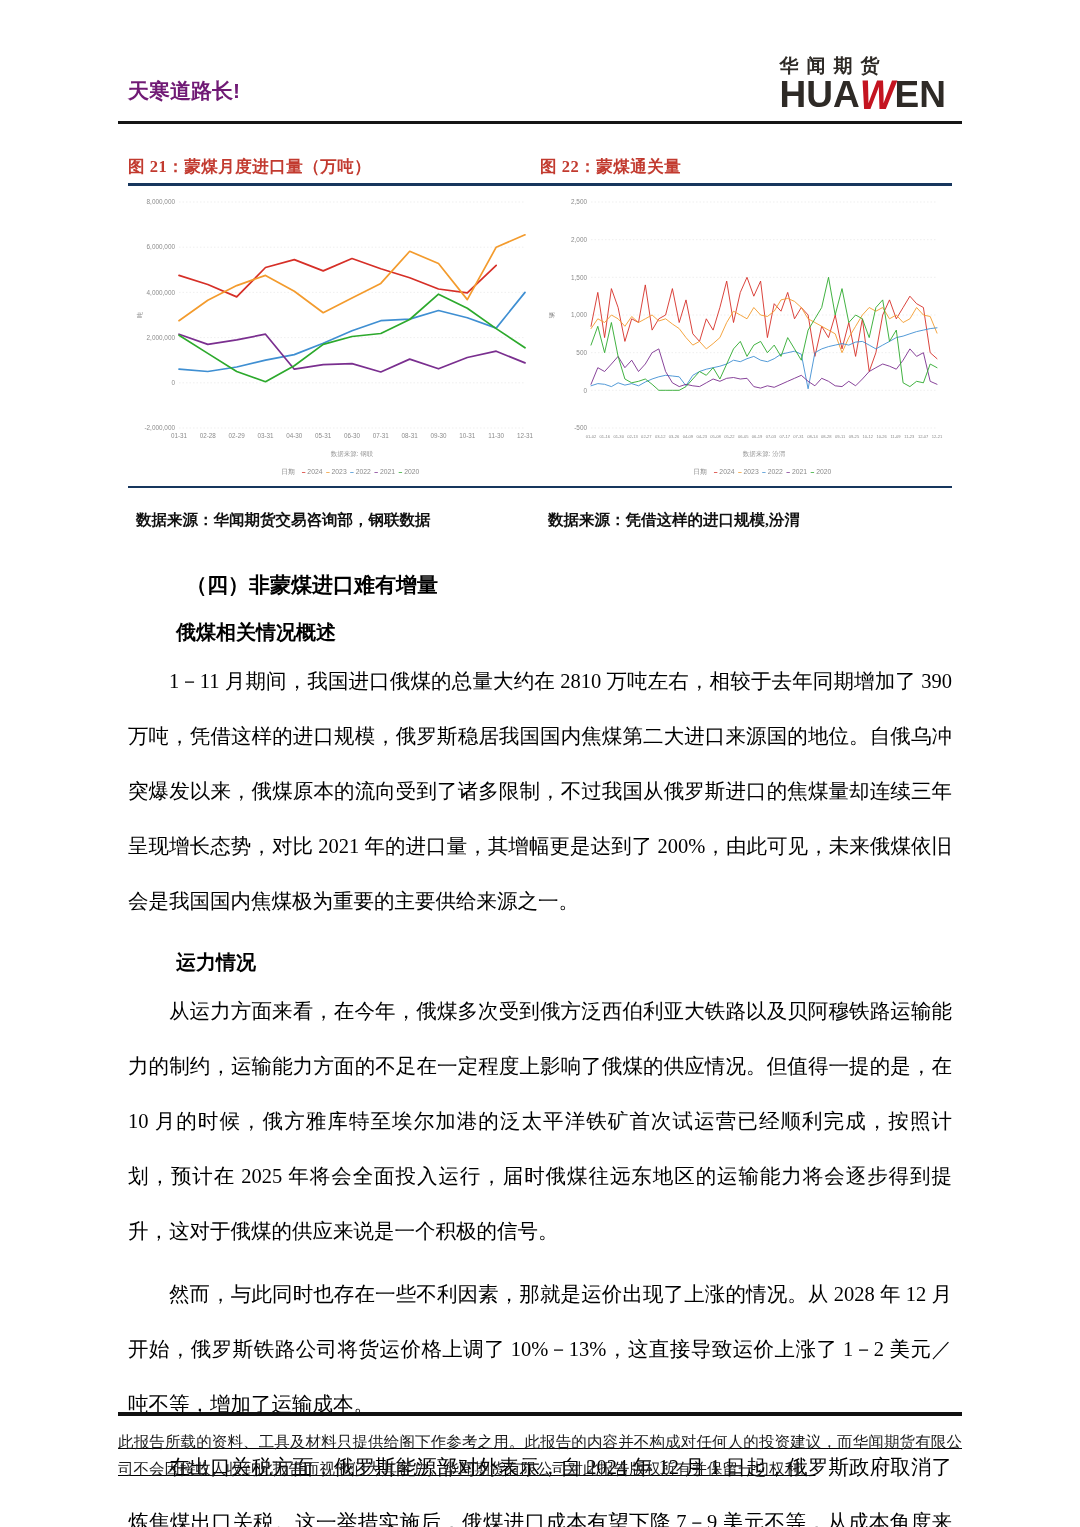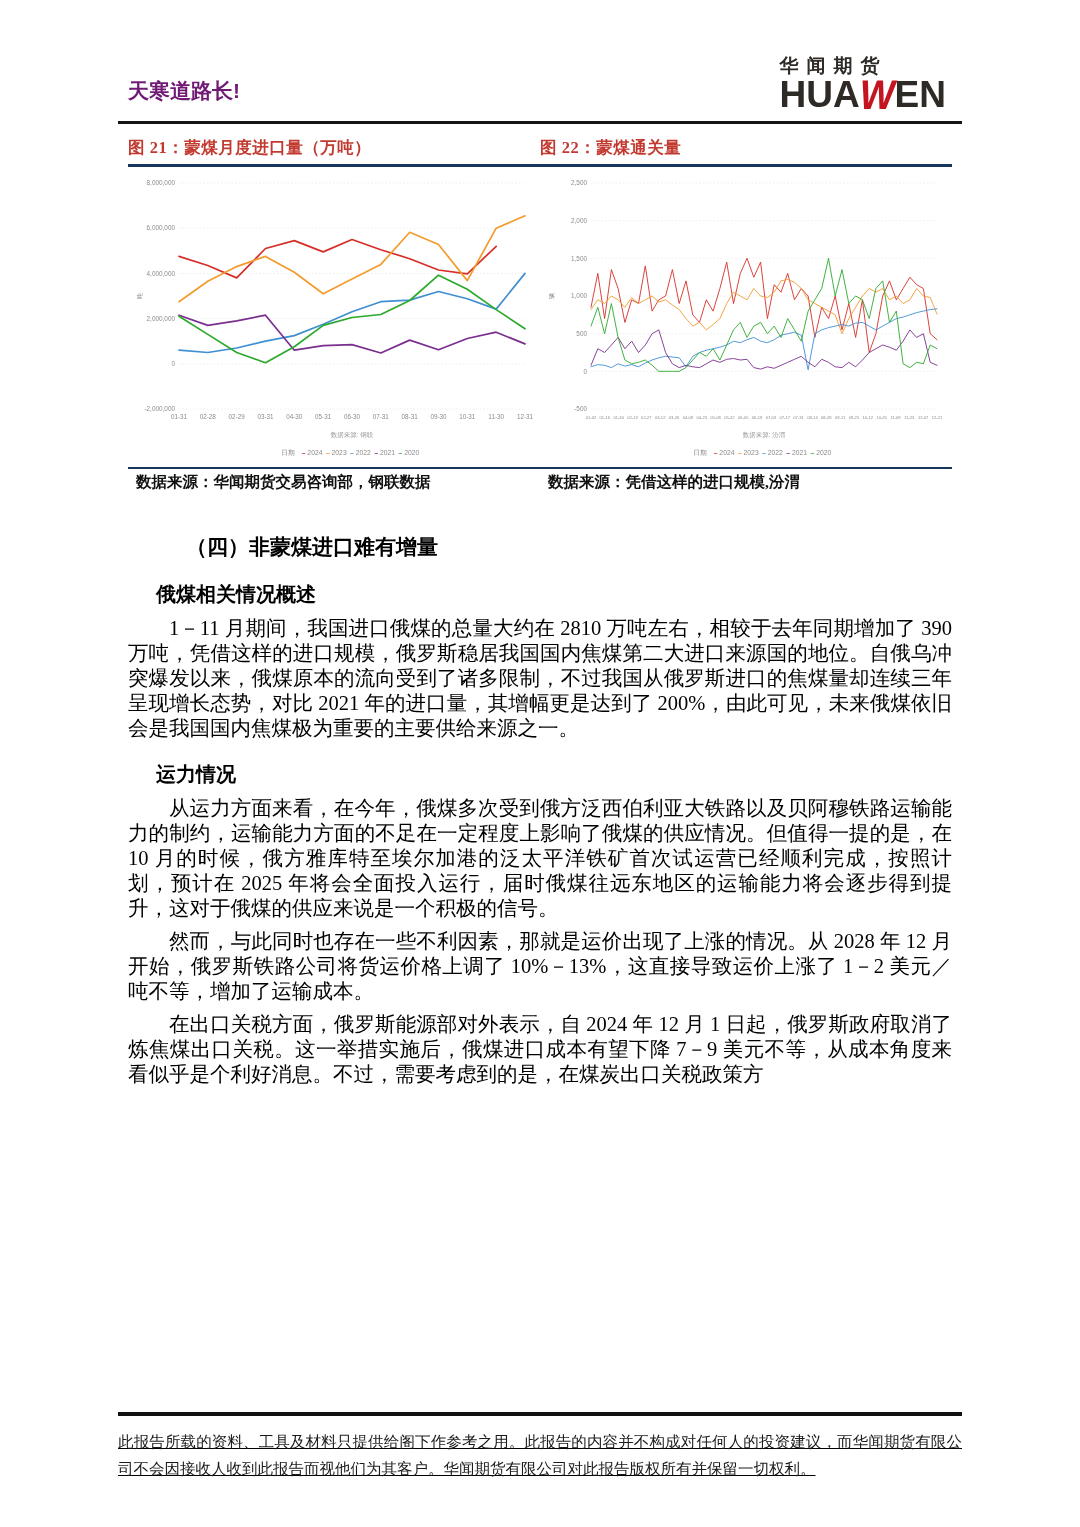--- a/index.html
+++ b/index.html
@@ -14,33 +14,33 @@
   .logo{line-height:1;text-align:left;padding-right:6px;}
   .logo-cn{font-family:"Liberation Sans","DejaVu Sans",sans-serif;font-weight:bold;
            font-size:19px;letter-spacing:8px;color:#2e2a26;margin-top:12px;}
   .logo-en{font-family:"Liberation Sans","DejaVu Sans",sans-serif;font-weight:800;
            font-size:37px;color:#2e2a26;letter-spacing:0px;margin-top:1px;}
   .logo-w{color:#c41420;display:inline-block;transform:skewX(-10deg) scaleY(1.12);
           font-weight:900;}
   .header-rule{height:3px;background:#151515;margin:8px -10px 0 -10px;}
 
   
-  .figures{display:flex;margin-top:13px;}
+  .figures{display:flex;margin-top:32px;}
   .figure{flex:1;min-width:0;}
   .fig-title{color:#c23a2f;font-weight:bold;font-size:16.5px;letter-spacing:0.5px;padding-bottom:5px;}
   .fig-underline{height:2.5px;background:#17365d;}
   .chart-box{height:300px;position:relative;background:#fff;}
   .chart-box svg{position:absolute;inset:0;}
   .fig-capline{height:2.5px;background:#17365d;}
-  .fig-caption{font-size:15.5px;font-weight:600;padding:3px 4px 0 8px;color:#111;}
+  .fig-caption{font-size:15.5px;font-weight:600;padding:22px 4px 0 8px;color:#111;}
 
   
   .h-section{font-size:21px;font-weight:bold;margin:40px 0 0 58px;}
-  .h-sub{font-size:20px;font-weight:bold;margin:20px 0 0 28px;}
-  p.body{font-size:20.5px;line-height:25px;text-align:justify;text-indent:2em;
+  .h-sub{font-size:20px;font-weight:bold;margin:20px 0 0 48px;}
+  p.body{font-size:20.5px;line-height:55px;text-align:justify;text-indent:2em;
          margin:8px 0 0 0;word-break:break-all;}
 
   
   .footer{position:absolute;left:118px;right:118px;top:1412px;text-decoration:underline;}
   .footer-rule{height:4px;background:#111;}
   .footer-text{font-family:"Liberation Sans","DejaVu Sans",sans-serif;font-size:15.5px;
                line-height:27px;margin-top:12px;color:#1a1a1a;text-align:justify;}
 </style>
 </head>
 <body>

